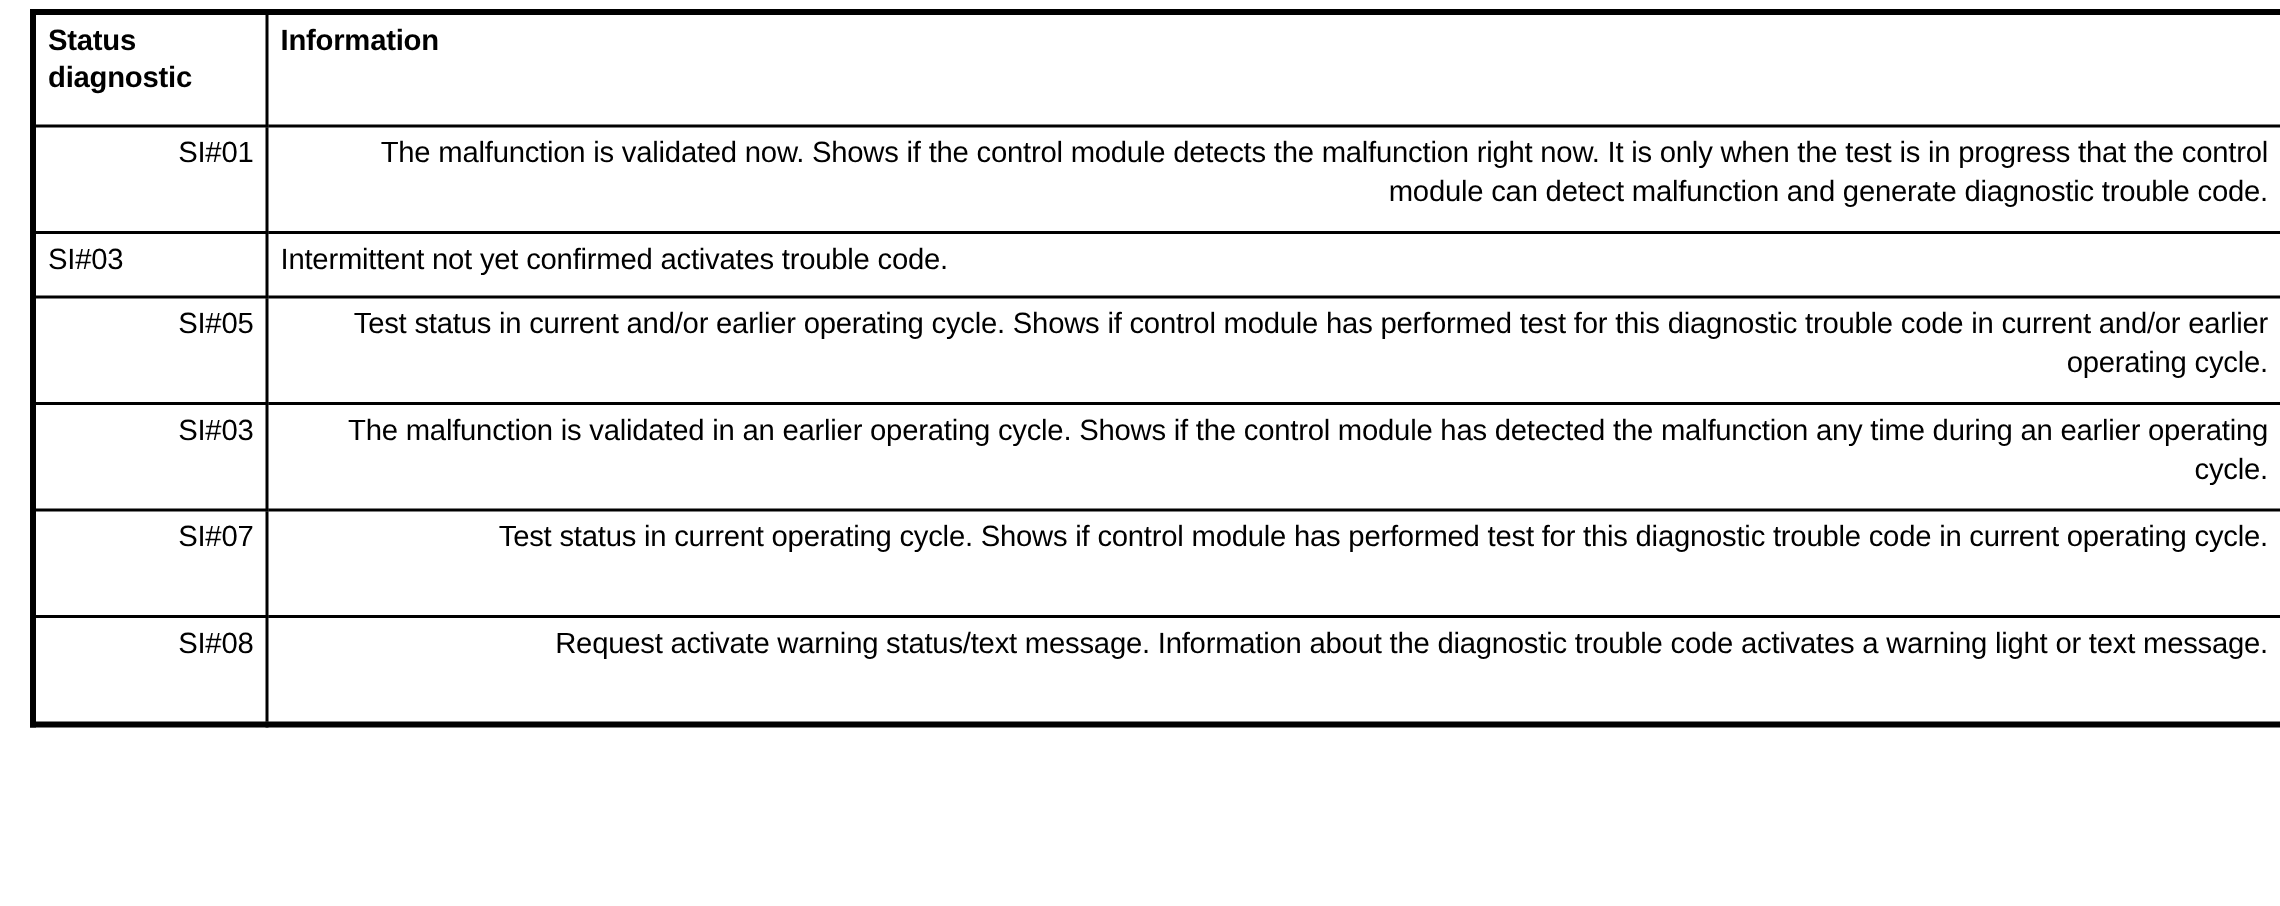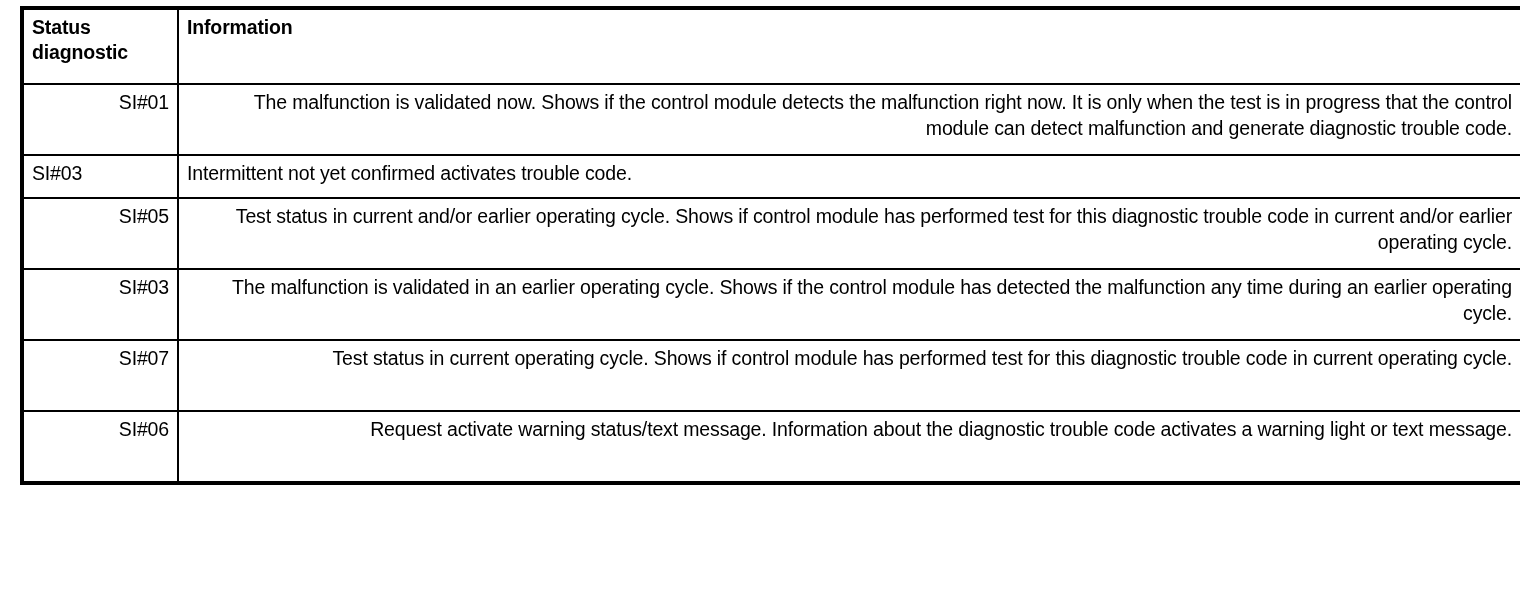--- a/index.html
+++ b/index.html
@@ -90,18 +90,18 @@
       </tr>
       <tr class="r-tall">
         <td class="cell-id">SI#03</td>
         <td class="cell-exp">The malfunction is validated in an earlier operating cycle. Shows if the control module has detected the malfunction any time during an earlier operating cycle.</td>
       </tr>
       <tr class="r-tall">
         <td class="cell-id">SI#07</td>
         <td class="cell-exp">Test status in current operating cycle. Shows if control module has performed test for this diagnostic trouble code in current operating cycle.</td>
       </tr>
       <tr class="r-tall">
-        <td class="cell-id">SI#06</td>
+        <td class="cell-id">SI#08</td>
         <td class="cell-exp">Request activate warning status/text message. Information about the diagnostic trouble code activates a warning light or text message.</td>
       </tr>
     </tbody>
   </table>
 </div>
 
 </body></html>

